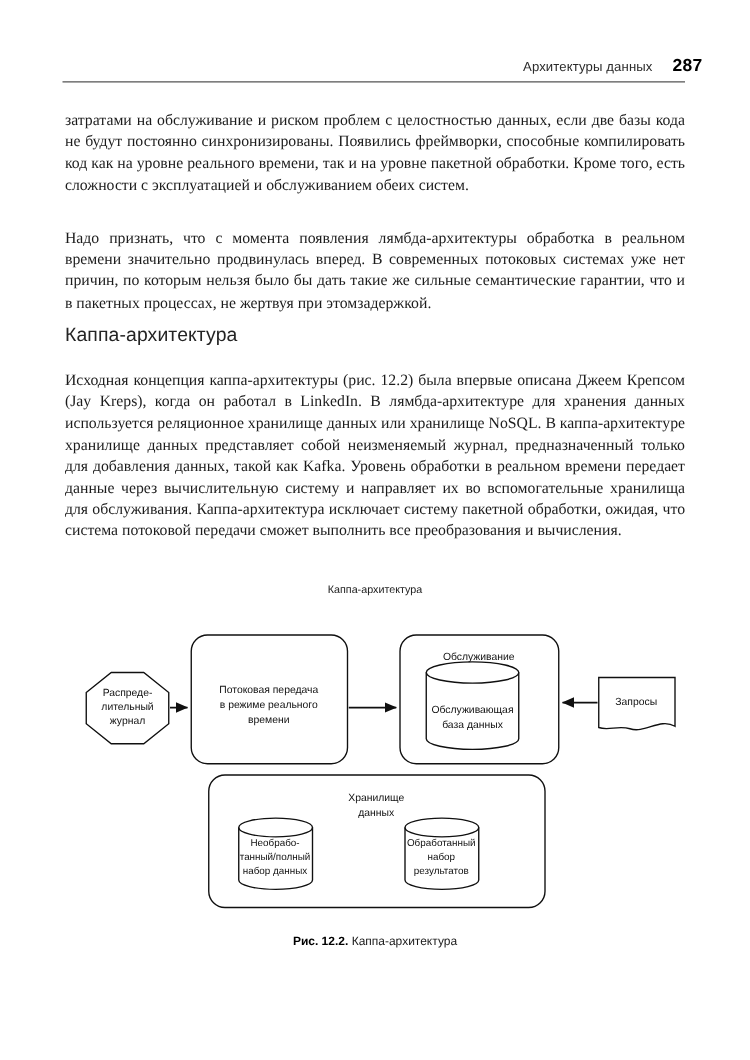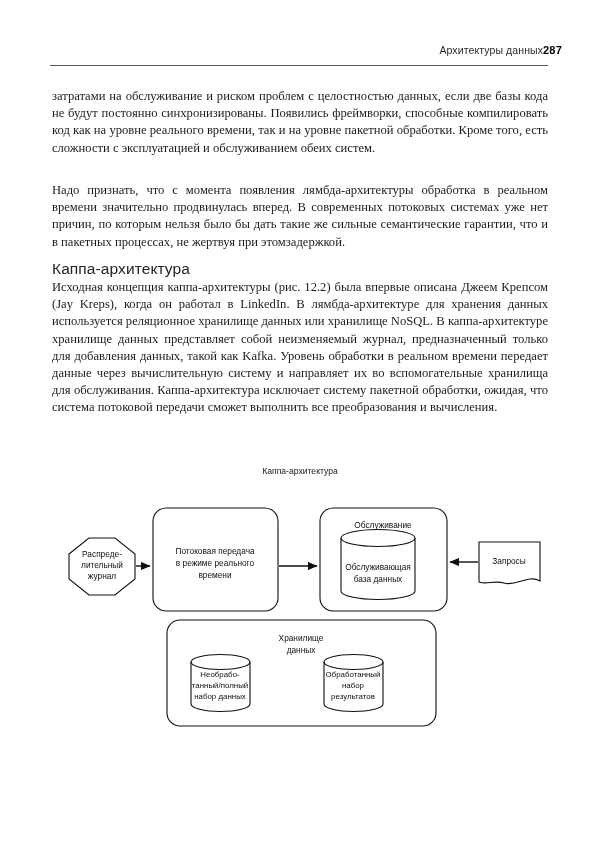--- a/index.html
+++ b/index.html
@@ -34,23 +34,24 @@
     justify-content: flex-end;
     align-items: baseline;
     font-family: "Liberation Sans", sans-serif;
   }
   .running-head .rh-title {
     font-size: 10.5px;
     color: #2b2b2b;
     letter-spacing: .1px;
   }
   .running-head .rh-page {
-    font-size: 11px;
+    font-size: 14px;
     font-weight: bold;
     color: #000;
+    margin-left: 16px;
     letter-spacing: .2px;
   }
   .head-rule {
     position: absolute;
     left: 50px;
     top: 65px;
     width: 498px;
     height: 1px;
     background: #545454;
   }
@@ -75,21 +76,21 @@
     font-family: "Liberation Sans", sans-serif;
     font-size: 15.5px;
     font-weight: normal;
     color: #242424;
     letter-spacing: .1px;
   }
 
   #para1 { top: 88px; }
   #para2 { top: 182px; }
   #sect  { top: 260px; }
-  #para3 { top: 279px; }
+  #para3 { top: 296px; }
 
   
   .figure {
     position: absolute;
     left: 0;
     top: 466px;
     width: 600px;
     height: 310px;
   }
   .fig-title {
@@ -218,14 +219,18 @@
           <text class="nodelabel sm" x="220" y="233">набор данных</text>
 
           <text class="nodelabel sm" x="353" y="211">Обработанный</text>
           <text class="nodelabel sm" x="353" y="222">набор</text>
           <text class="nodelabel sm" x="353" y="233">результатов</text>
         </g>
       </svg>
     </div>
   </div>
 
+  <div class="caption">
+    <span class="cap-num">Рис. 12.2.</span>
+    <span>Каппа-архитектура</span>
+  </div>
 
 </div>
 
 </body></html>

